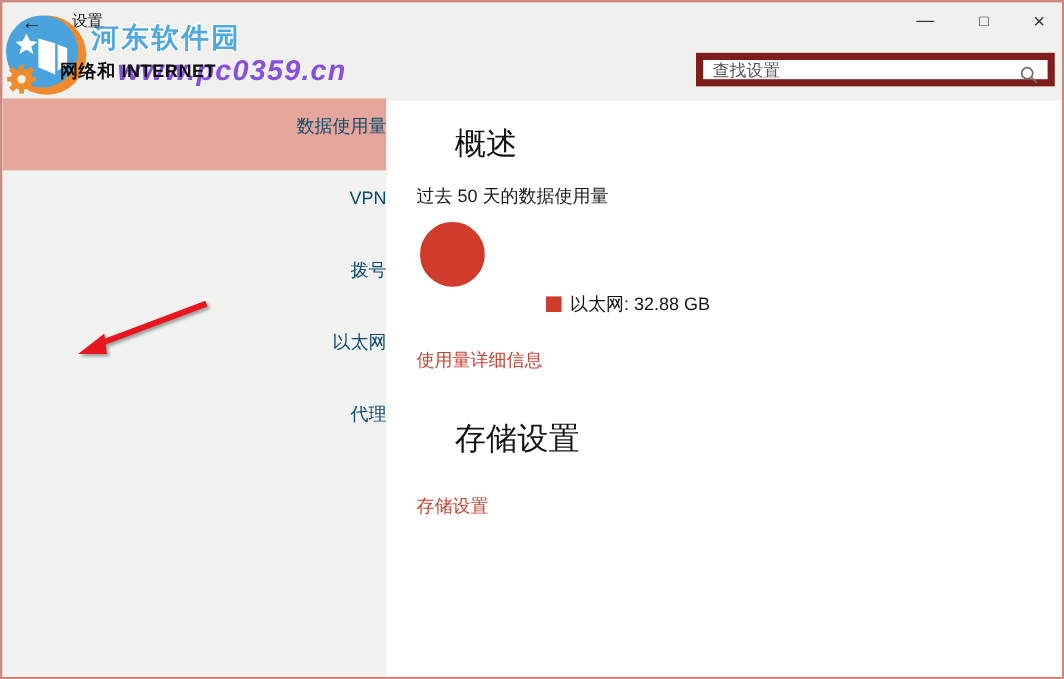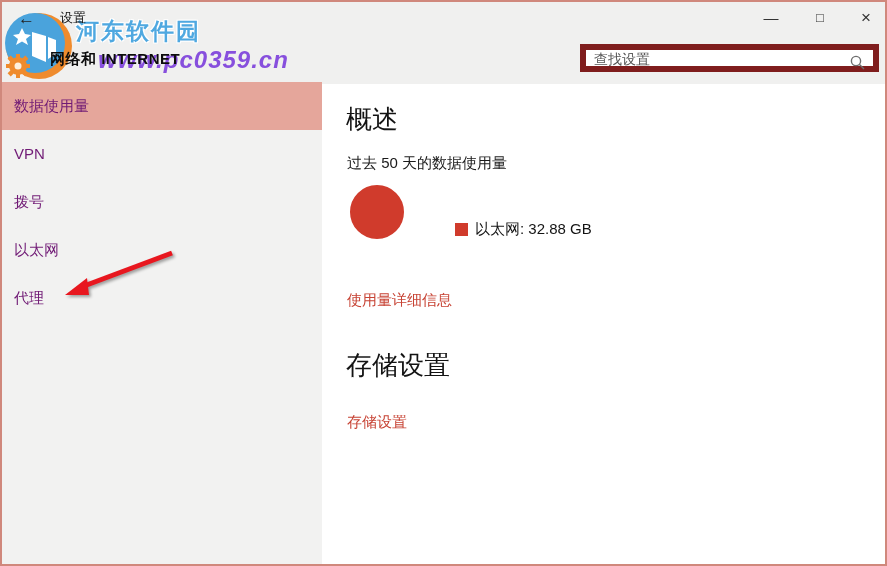--- a/index.html
+++ b/index.html
@@ -22,30 +22,30 @@
   .wm-url { position:absolute; left:96px; top:44px; z-index:1; font-size:24px; font-weight:bold; letter-spacing:1px; color:#6d28d9; opacity:.8;font-style:italic; }
   
   .page-header { position:absolute; left:48px; top:48px; z-index:3; font-size:15px; font-weight:bold; color:#0c0c0c; letter-spacing:.5px; }
   
   .search-box { position:absolute; left:578px; top:42px; width:299px; height:28px; background:#fff; border:6px solid #7f1d1d; z-index:3; }
   .search-input { width:100%; height:100%; border:none; outline:none; padding:0 30px 0 8px; font-size:14px; color:#333; background:transparent; font-family:inherit; }
   .search-input::placeholder { color:#555; opacity:1; }
   .search-icon { position:absolute; right:8px; top:5px; }
   
   .sidebar { position:absolute; left:0; top:80px; width:320px; bottom:0; background:#f2f2f1; }
-  .sidebar-item { position:relative; height:48px; line-height:48px; padding-left:12px; font-size:15px; color:#701a75; cursor:pointer; }
+  .sidebar-item { position:relative; height:60px; line-height:48px; padding-left:12px; font-size:15px; color:#0c4a6e; cursor:pointer;text-align:right; }
   .sidebar-item.selected { background:#e5a69b; }
   
   .main-panel { position:absolute; left:320px; top:82px; right:0; bottom:0; background:#ffffff; }
-  .h-section { position:absolute; font-size:26px; font-weight:400; color:#131313; }
+  .h-section { position:absolute; font-size:26px; font-weight:400; color:#131313;margin-left:33px; }
   .h-overview { left:24px; top:18px; }
   .h-related { left:24px; top:264px; }
   .usage-period { position:absolute; left:25px; top:70px; font-size:15px; color:#1a1a1a; }
   .donut { position:absolute; left:28px; top:101px; width:44px; height:44px; border:27px solid #d03b2c; border-radius:50%; background:#fff; }
-  .legend { position:absolute; left:133px; top:136px; display:flex; align-items:center; }
+  .legend { position:absolute; left:133px; top:160px; display:flex; align-items:center; }
   .legend-marker { width:13px; height:13px; background:#d03b2c; margin-right:7px; }
   .legend-text { font-size:15px; color:#141414; }
   .red-link { position:absolute; font-size:15px; color:#c74334; cursor:pointer; }
   .link-usage { left:25px; top:207px; }
   .link-storage { left:25px; top:329px; }
   
   .arrow-annotation { position:absolute; left:55px; top:240px; z-index:5; filter:drop-shadow(2px 2px 1.5px rgba(0,0,0,.35)); }
 </style>
 </head>
 <body>

